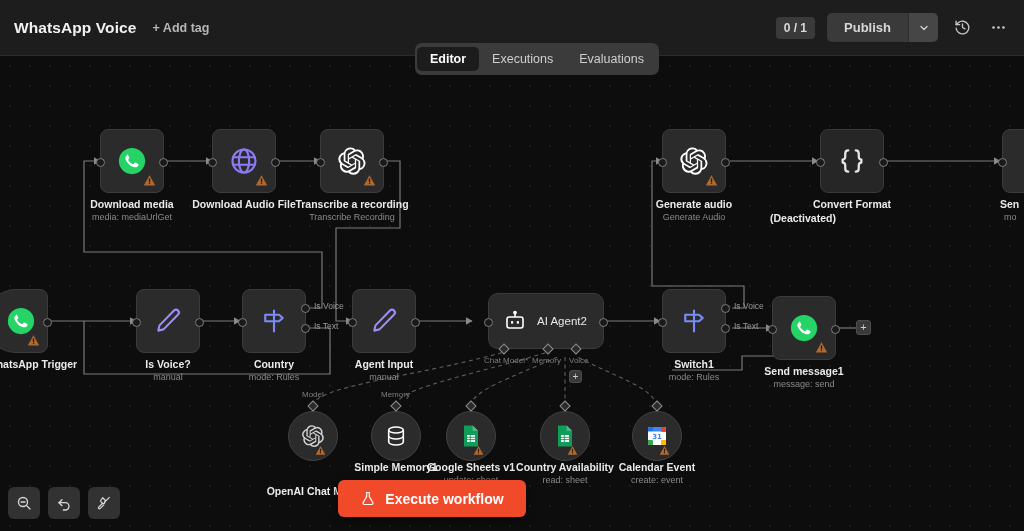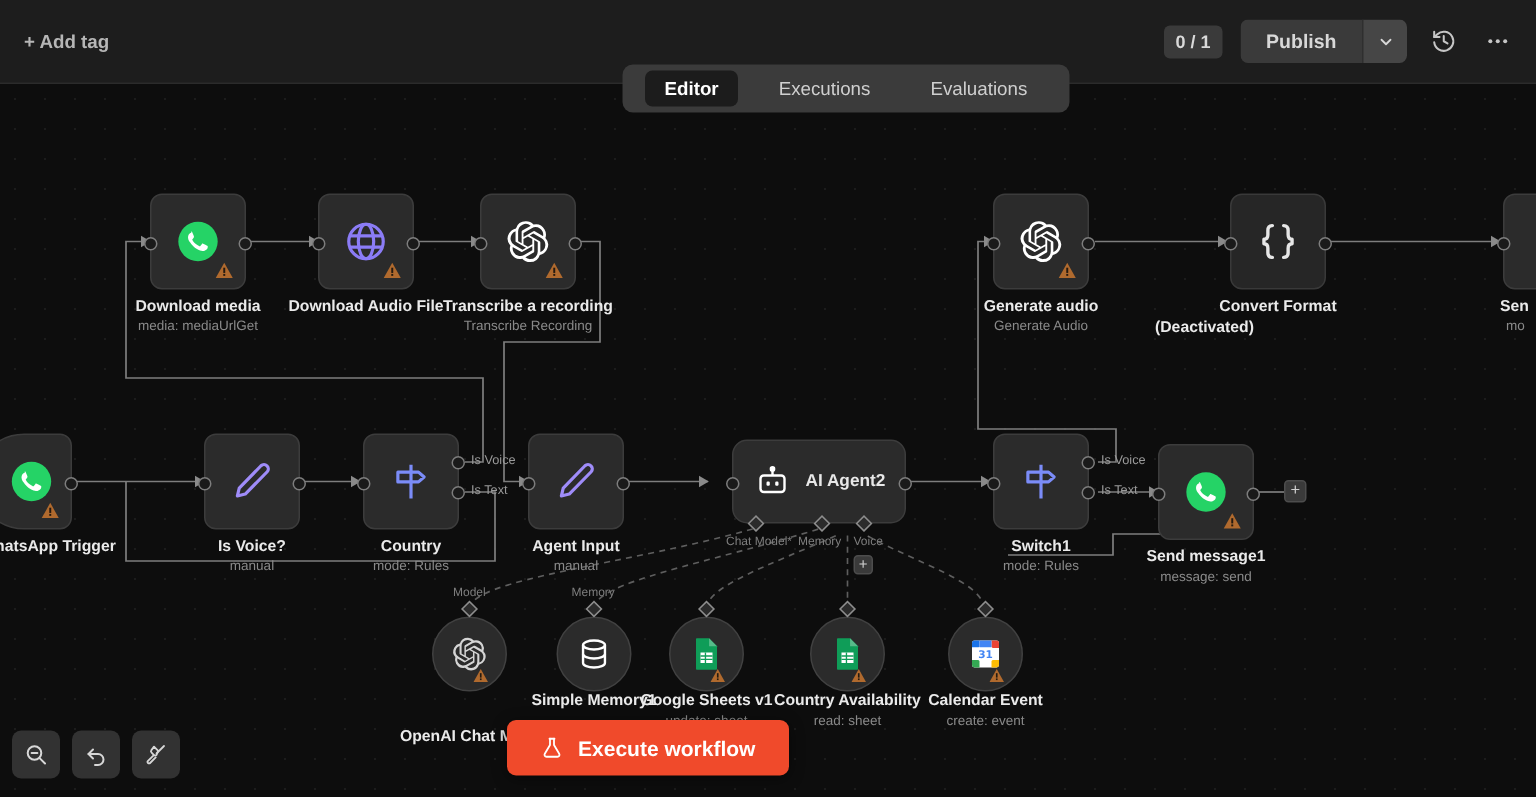--- a/index.html
+++ b/index.html
@@ -48,22 +48,22 @@
   }
   .icon-btn {
     width: 24px; height: 24px; display: flex; align-items: center; justify-content: center;
     color: #c6c6c6; cursor: pointer; background: none; border: none;
   }
 
   
   .tabbar {
     position: absolute; left: 415px; top: 43px;
     background: #3b3b3b; border-radius: 7px;
-    display: flex; align-items: flex-start; gap: 14px;
-    padding: 4px 15px; z-index: 50;
+    display: flex; align-items: flex-start; gap: 0;
+    padding: 4px 2px; z-index: 50;
   }
   .tab {
     font-size: 12.5px; color: #cfcfcf; padding: 5px 13px; border-radius: 5px;
     cursor: pointer; white-space: nowrap;
   }
   .tab.active { background: #1c1c1c; color: #ffffff; font-weight: 700; }
 
   
   .canvas {
     position: absolute; left: 0; top: 56px; width: 1024px; height: 475px;
@@ -82,21 +82,21 @@
     border-radius: 8px;
     display: flex; align-items: center; justify-content: center;
     cursor: pointer;
   }
   .node.sq { width: 64px; height: 64px; }
   .node.trigger { border-radius: 32px 8px 8px 32px; }
   .node.wide {
     width: 116px; height: 56px; border-radius: 10px;
     justify-content: flex-start; padding-left: 14px; gap: 10px;
   }
-  .node.wide .wlabel { font-size: 11.5px; color: #e8e8e8; font-weight: 700; }
+  .node.wide .wlabel { font-size: 11.5px; color: #e8e8e8; font-weight: 400; }
   .node.round {
     width: 50px; height: 50px; border-radius: 50%;
     background: #2b2b2b; border: 1px solid #414141;
   }
   .node.deact { background: #262626; border-color: #393939; }
 
   .nodeglyph { width: 30px; height: 30px; display: block; }
   .node.round .nodeglyph { width: 24px; height: 24px; }
 
   .warn {
@@ -169,20 +169,21 @@
     display: flex; align-items: center; gap: 9px;
     box-shadow: 0 2px 10px rgba(0,0,0,.45);
   }
 </style>
 </head>
 <body>
 
 <div id="app">
 
   <div class="header">
+    <div class="wf-title">WhatsApp Voice</div>
     <div class="add-tag">+ Add tag</div>
 
     <div class="hdr-right">
       <div class="counter">0 / 1</div>
 
       <div class="publish-group">
         <button class="publish-btn">Publish</button>
         <button class="publish-caret">
           <svg width="12" height="12" viewBox="0 0 24 24" fill="none" stroke="currentColor" stroke-width="2.4" stroke-linecap="round" stroke-linejoin="round">
               <polyline points="6 9 12 15 18 9"></polyline>

